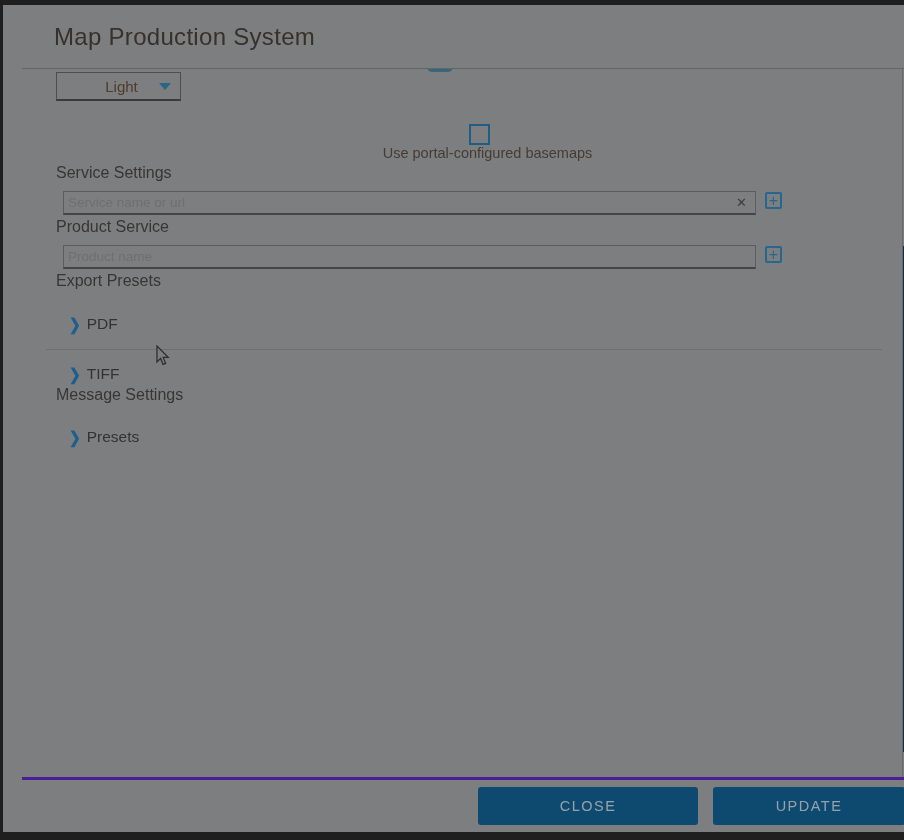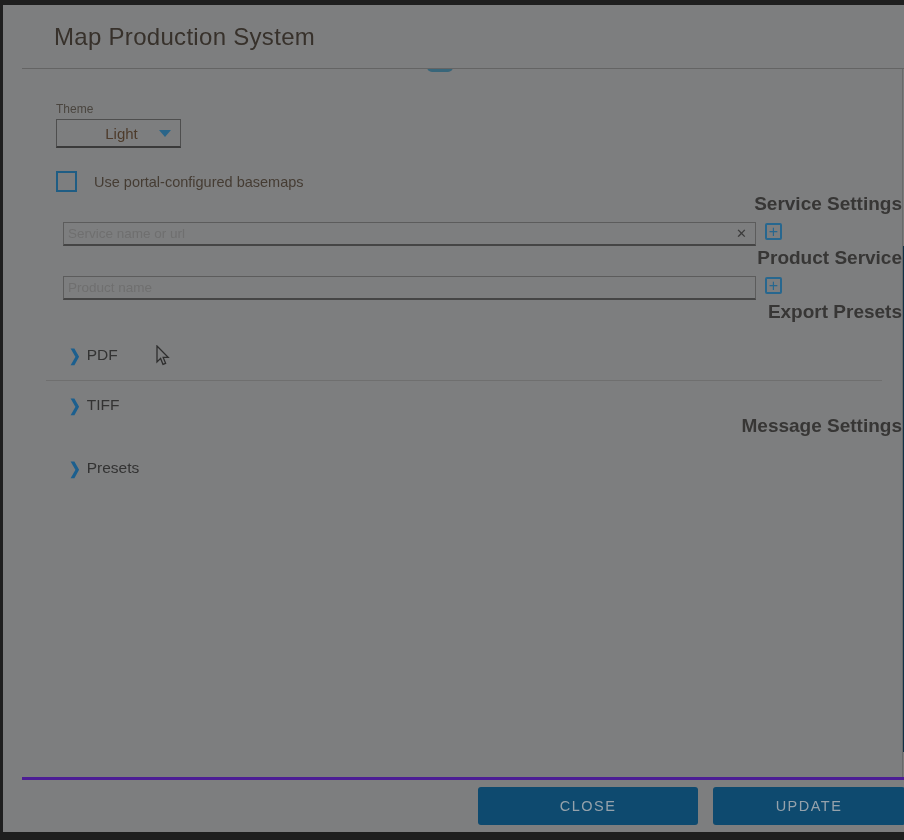--- a/index.html
+++ b/index.html
@@ -24,25 +24,25 @@
   .dropdown{margin-top:3px;position:relative;width:117px;height:26px;
     border:1px solid #4e4e4e;border-bottom:2px solid #3a3a3a;box-sizing:content-box;
     display:flex;align-items:center;padding-left:6px;cursor:pointer;justify-content:center;}
   .dropdown-value{font-size:15px;color:#4d3b2b;}
   .caret{position:absolute;right:9px;top:10px;width:0;height:0;
     border-left:6px solid transparent;border-right:6px solid transparent;
     border-top:7px solid #2a6589;}
 
   .cb-row{display:flex;align-items:center;}
   .cb-row.first{margin-top:20px;}
-  .cb-row.second{margin-top:23px;}
+  .cb-row.second{margin-top:23px;flex-direction:column;}
   .checkbox{width:17px;height:17px;border:2px solid #1f5d84;flex:none;cursor:pointer;}
   .cb-label{margin-left:17px;font-size:14.5px;color:#453c33;}
 
-  h2.section{margin:0;font-weight:700;font-size:19px;color:#373635;line-height:23px;text-align:right;}
+  h2.section{margin:0;font-weight:400;font-size:16px;color:#373635;line-height:23px;}
   .h-service{margin-top:43px;}
   .h-product{margin-top:76px;}
   .h-export{margin-top:45px;}
   .h-message{margin-top:49px;}
 
   .input-row{display:flex;align-items:flex-start;margin-top:7px;margin-left:7px;}
   .input-wrap{position:relative;width:693px;flex:none;}
   .text-input{width:100%;height:24px;box-sizing:border-box;background:transparent;
     border:1px solid #5c5c5c;border-bottom:2px solid #454545;
     font-family:"Liberation Sans",sans-serif;font-size:13.5px;color:#4c4c4c;
@@ -93,21 +93,20 @@
 
     <div class="header">
       <span class="title">Map Production System</span>
     </div>
 
     <div class="bodywrap">
       <div class="content">
 
         <div class="cutoff-sliver"></div>
 
-        <div class="field-label">Theme</div>
         <div class="dropdown">
           <span class="dropdown-value">Light</span>
           <span class="caret"></span>
         </div>
 
 
         <div class="cb-row second">
           <span class="checkbox"></span>
           <span class="cb-label">Use portal-configured basemaps</span>
         </div>

